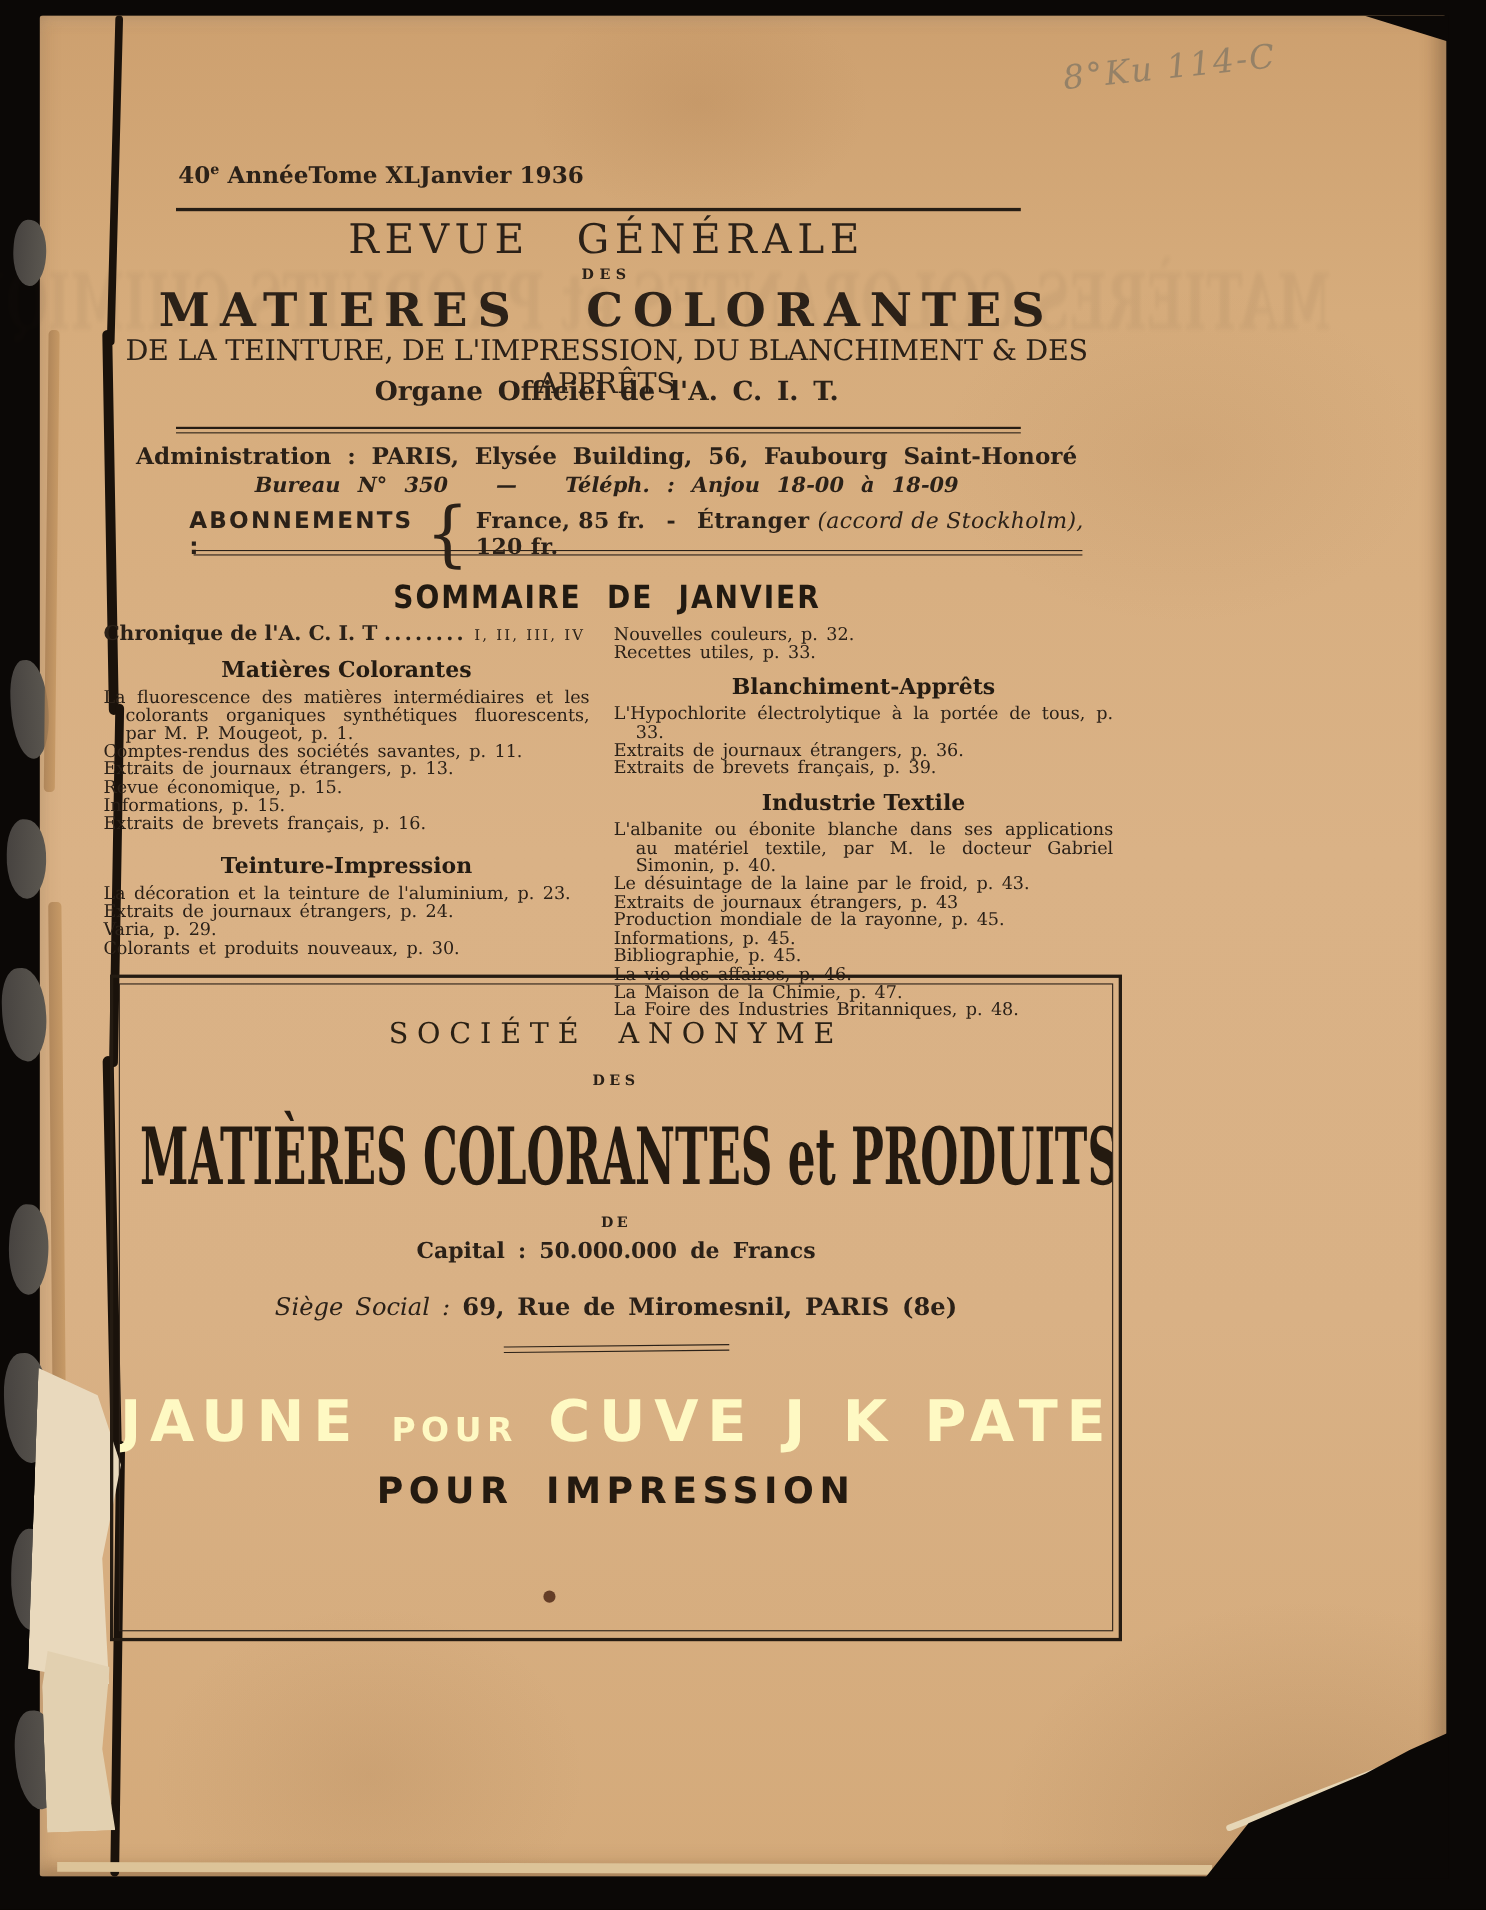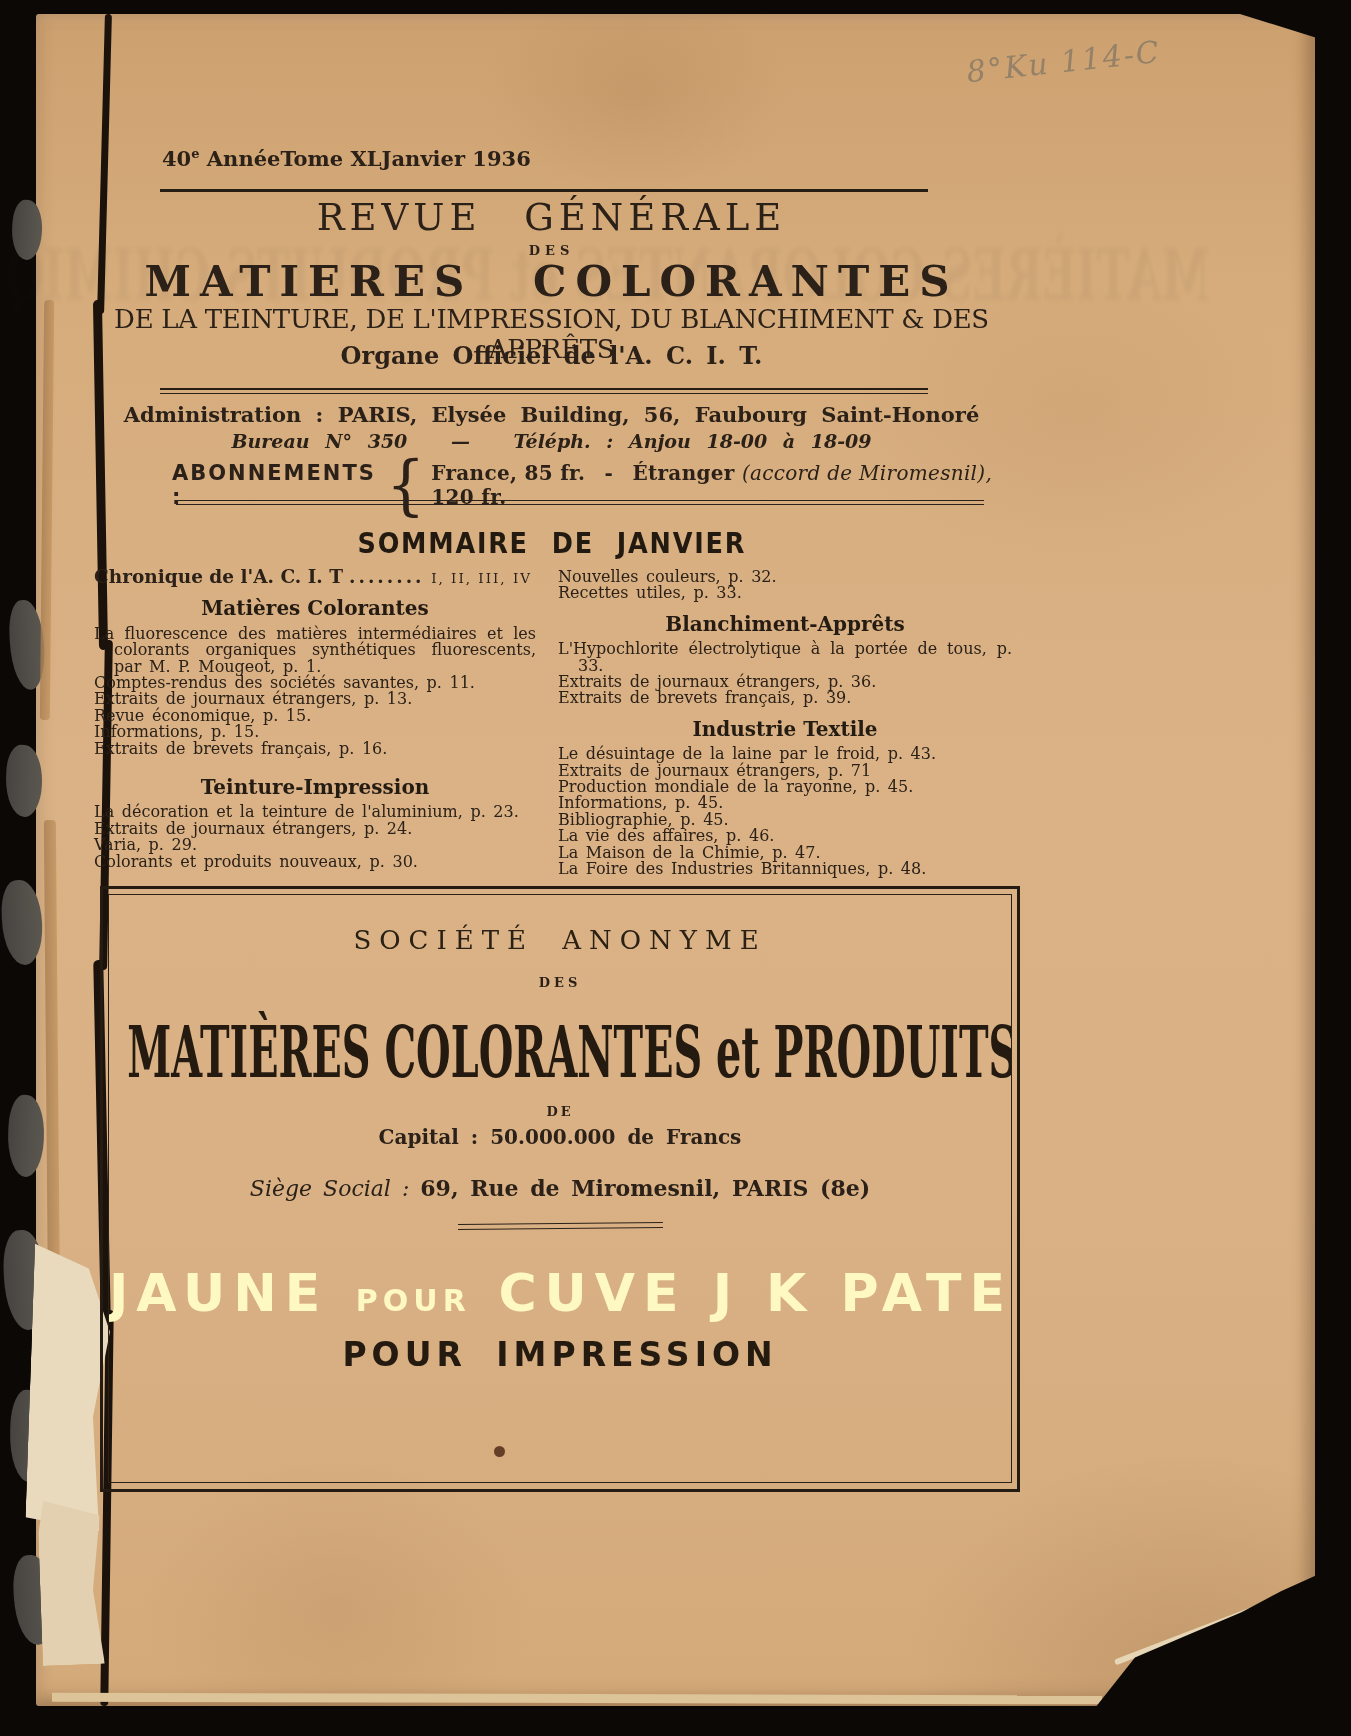--- a/index.html
+++ b/index.html
@@ -170,21 +170,21 @@
     </div>
 
     <div class="abs abo">
       <span class="abo-label">ABONNEMENTS :</span>
       <span class="abo-brace">{</span>
       <span class="abo-lines">
         <span class="abo-l1" style="display:block;">
           <span>France, 85 fr.</span>
           <span style="margin:0 12px;">-</span>
           <span>Étranger</span>
-          <span class="it">(accord de Miromesnil),</span>
+          <span class="it">(accord de Stockholm),</span>
           <span>120 fr.</span>
         </span>
       </span>
     </div>
 
     <div class="abs dbl rule3"></div>
 
     <div class="abs ctr sommaire-title"><span>SOMMAIRE DE JANVIER</span></div>
 
     <div class="toc toc-left">
@@ -208,22 +208,23 @@
     </div>
 
     <div class="toc toc-right">
       <div class="toc-item toc-intro">Nouvelles couleurs, p. 32.</div>
       <div class="toc-item toc-intro">Recettes utiles, p. 33.</div>
       <div class="toc-h" style="">Blanchiment-Apprêts</div>
       <div class="toc-item">L'Hypochlorite électrolytique à la portée de tous, p. 33.</div>
       <div class="toc-item">Extraits de journaux étrangers, p. 36.</div>
       <div class="toc-item">Extraits de brevets français, p. 39.</div>
       <div class="toc-h" style="">Industrie Textile</div>
+      <div class="toc-item">L'albanite ou ébonite blanche dans ses applications au matériel textile, par M. le docteur Gabriel Simonin, p. 40.</div>
       <div class="toc-item">Le désuintage de la laine par le froid, p. 43.</div>
-      <div class="toc-item">Extraits de journaux étrangers, p. 71</div>
+      <div class="toc-item">Extraits de journaux étrangers, p. 43</div>
       <div class="toc-item">Production mondiale de la rayonne, p. 45.</div>
       <div class="toc-item">Informations, p. 45.</div>
       <div class="toc-item">Bibliographie, p. 45.</div>
       <div class="toc-item">La vie des affaires, p. 46.</div>
       <div class="toc-item">La Maison de la Chimie, p. 47.</div>
       <div class="toc-item">La Foire des Industries Britanniques, p. 48.</div>
     </div>
 
     <div class="abs ad-outer">
       <div class="ad-inner">

